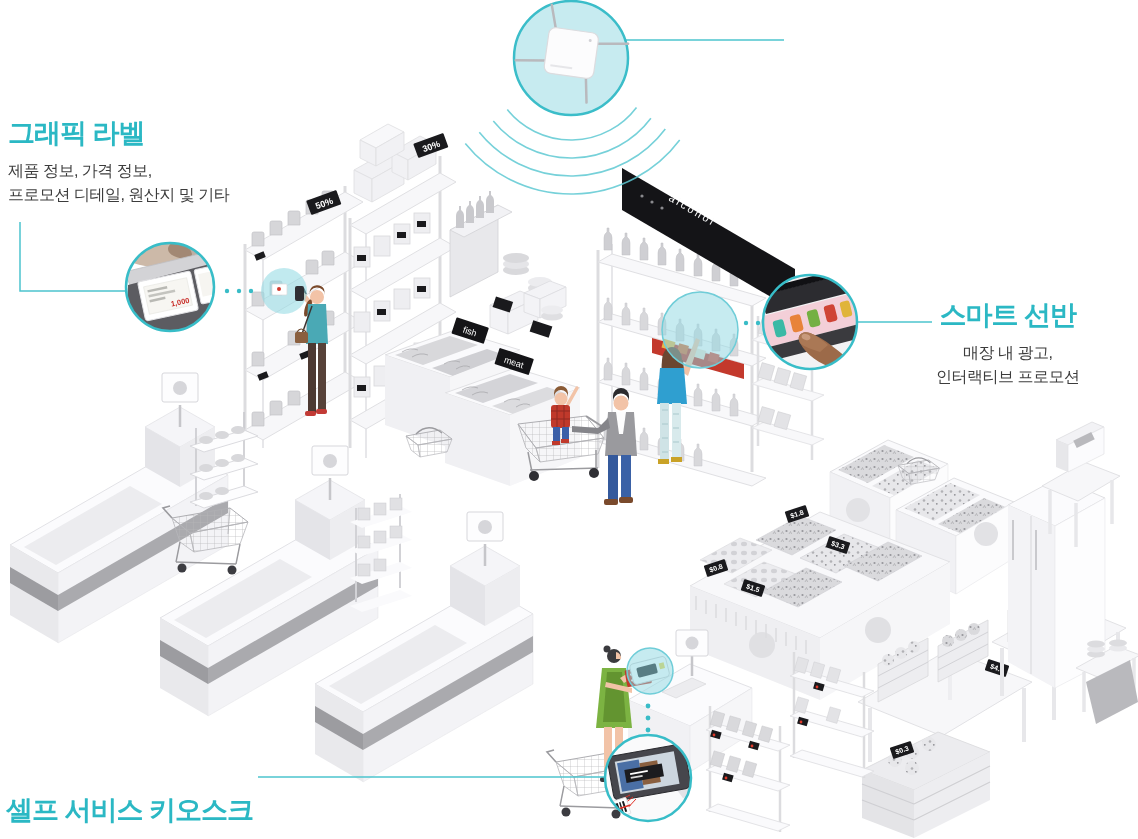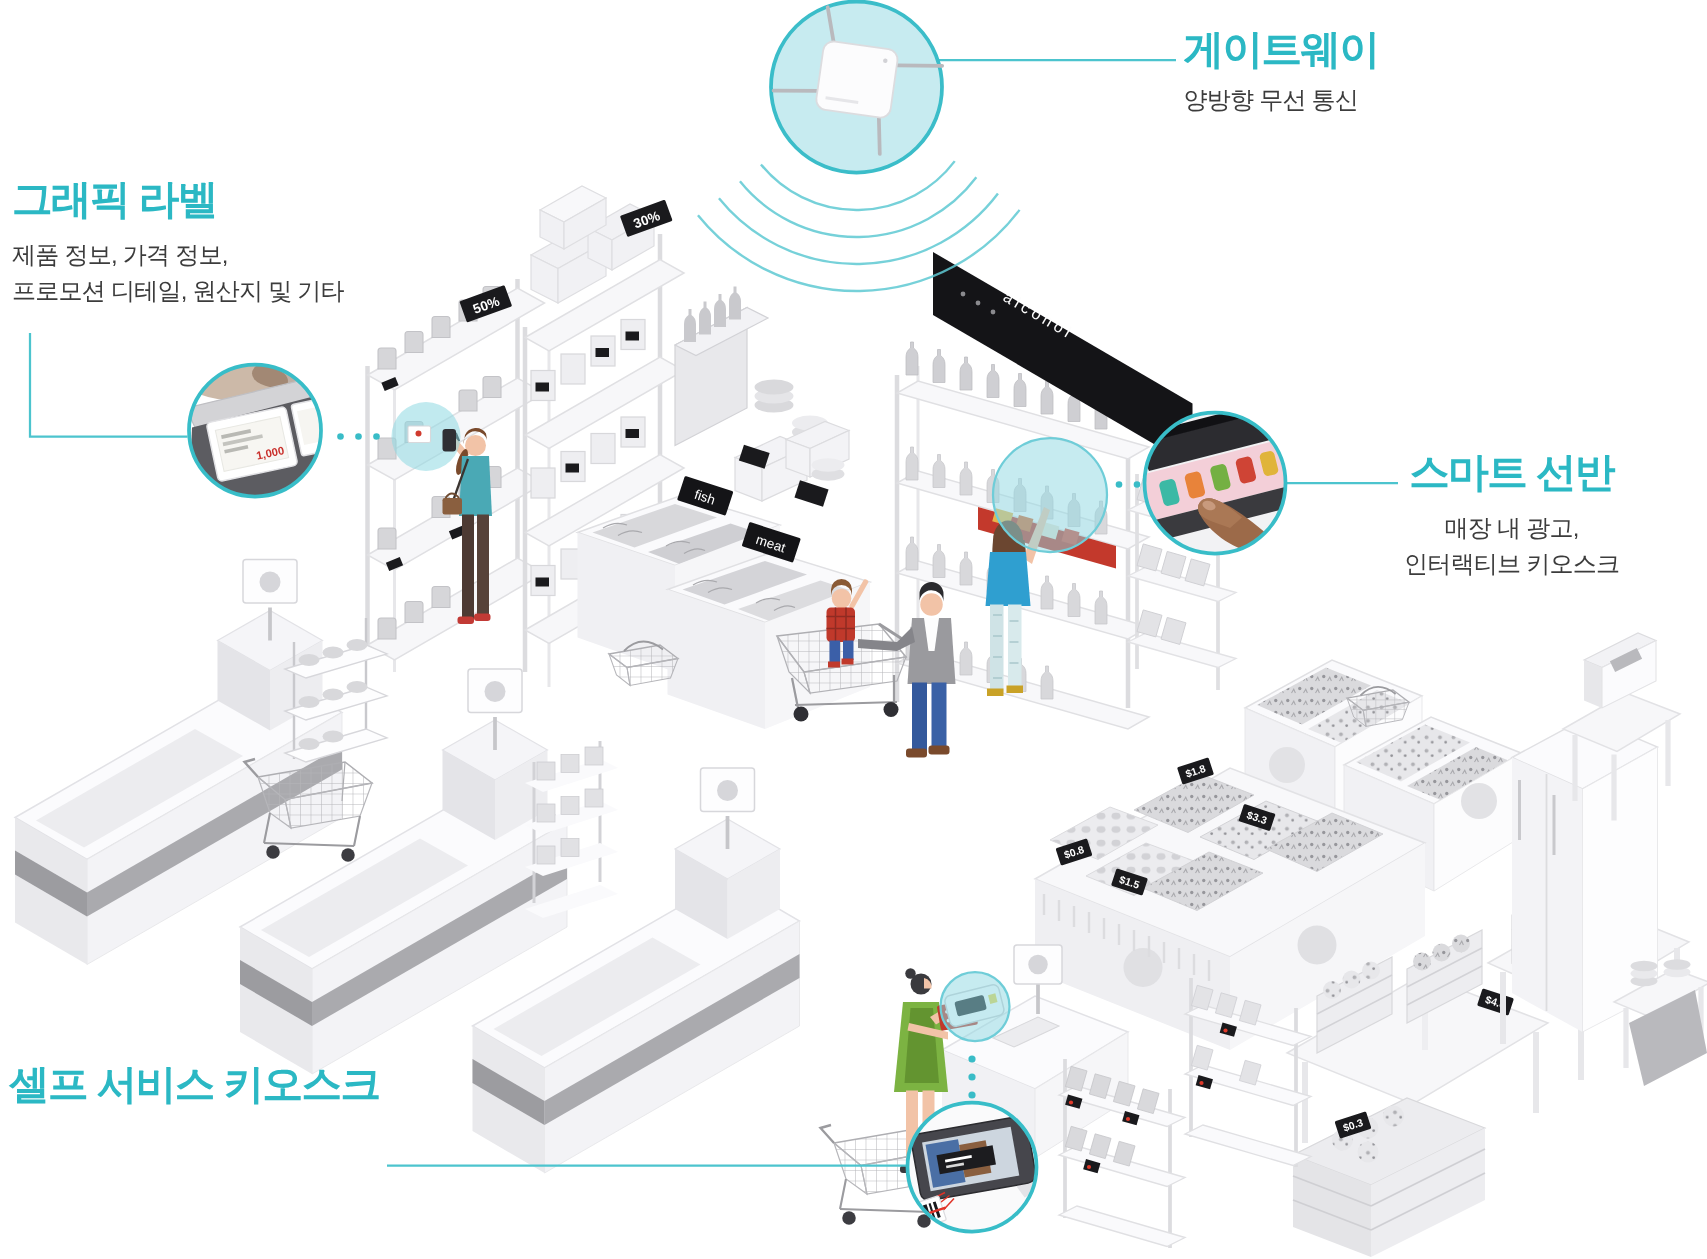--- a/index.html
+++ b/index.html
@@ -782,38 +782,34 @@
               <rect x="621" y="805" width="1.4" height="11"></rect>
               <rect x="624" y="805" width="2" height="11"></rect>
       </g>
       <line x1="594" y1="811" x2="631" y2="811" stroke="#e03227" stroke-width="1.6"></line>
     </g>
   </g>
   <circle cx="648" cy="778" r="43" fill="none" stroke="#38bdc8" stroke-width="2.5"></circle>
 </g>
 </svg>
 
-<div class="callout" style="left:789px;top:18px;">
-  <h2>게이트웨이</h2>
-  <p>양방향 무선 통신</p>
-</div>
 
 <div class="callout" style="left:8px;top:118px;">
   <h2>그래픽 라벨</h2>
   <p style="margin-top:10px">
     <span>제품 정보, 가격 정보,</span><br>
     <span>프로모션 디테일, 원산지 및 기타</span>
   </p>
 </div>
 
 <div class="callout" style="left:936px;top:300px;text-align:center;">
   <h2>스마트 선반</h2>
   <p style="margin-top:10px">
     <span>매장 내 광고,</span><br>
-    <span>인터랙티브 키오스크</span>
+    <span>인터랙티브 프로모션</span>
   </p>
 </div>
 
-<div class="callout" style="left:6px;top:708px;">
+<div class="callout" style="left:6px;top:795px;">
   <h2>셀프 서비스 키오스크</h2>
 </div>
 
 </div>
 
 </body></html>

